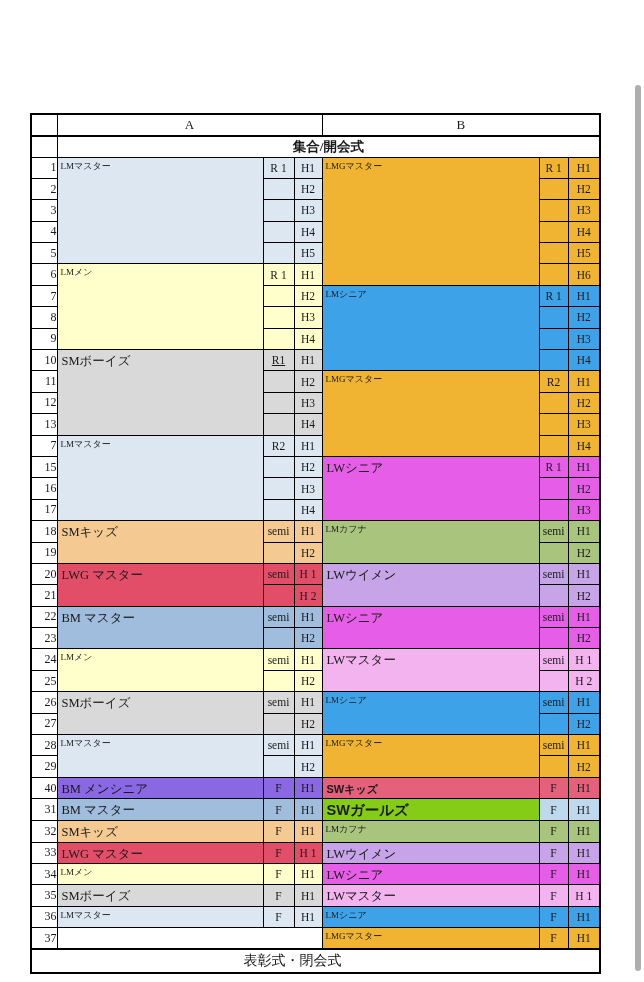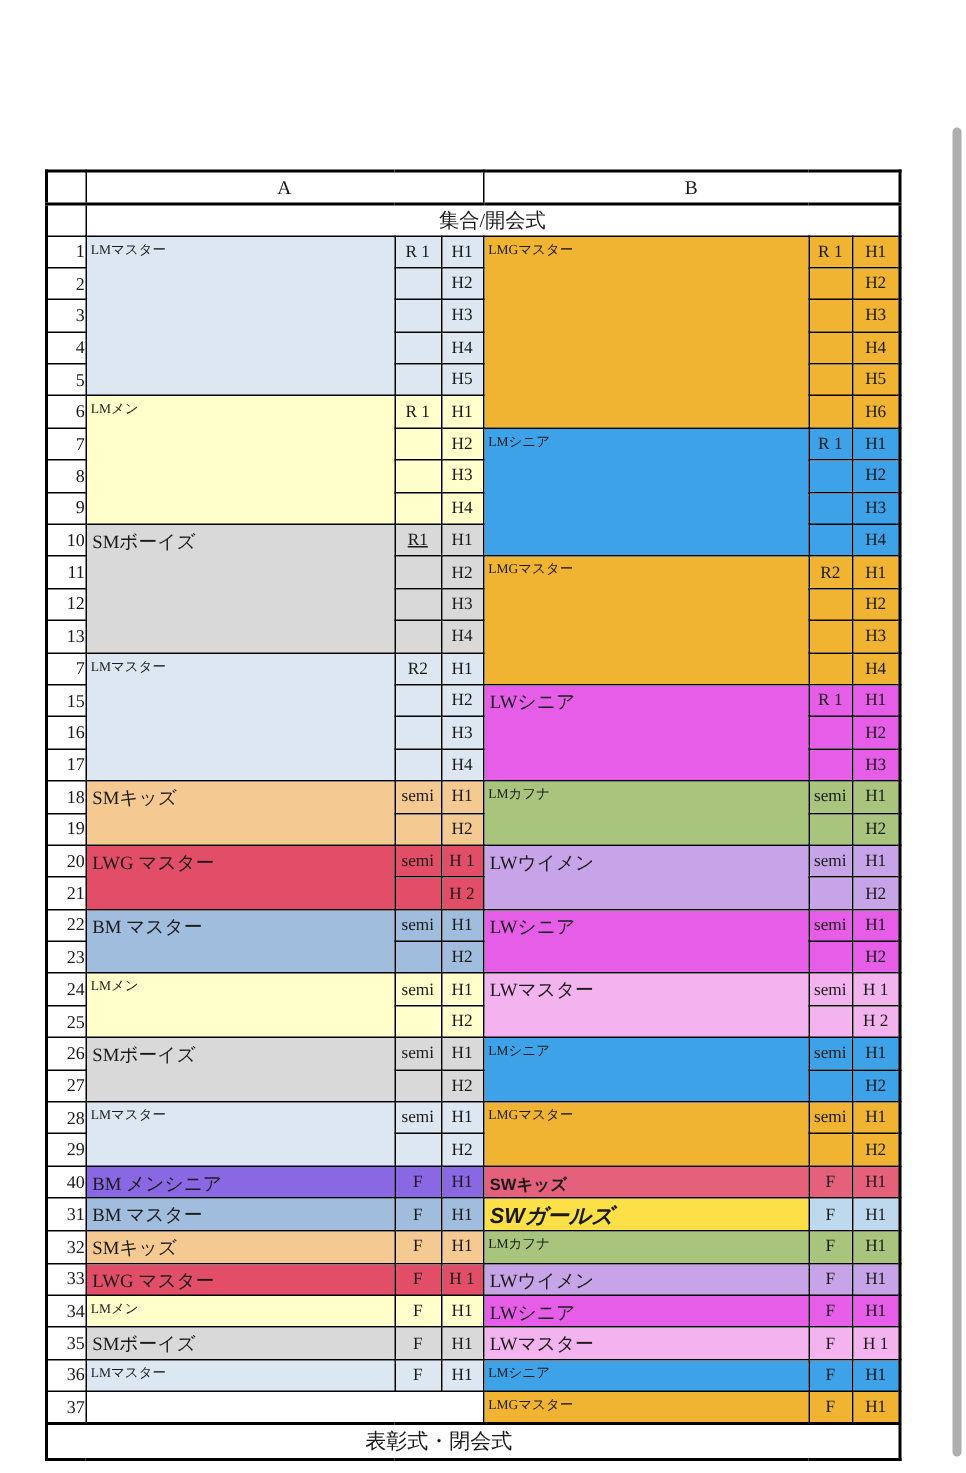--- a/index.html
+++ b/index.html
@@ -7,21 +7,21 @@
         font-family:"Liberation Serif","DejaVu Serif",serif;color:#1a1a1a;}
   .title{position:absolute;top:9px;left:0;width:100%;box-sizing:border-box;padding-left:52px;
          text-align:center;font-family:"Liberation Sans","DejaVu Sans",sans-serif;
          font-weight:bold;font-size:28px;letter-spacing:0.5px;color:#111;}
   table.sched{position:absolute;left:30px;top:113px;border-collapse:collapse;table-layout:fixed;
               border:2px solid #000;width:569px;}
   table.sched td{border:1px solid #000;padding:0;overflow:hidden;white-space:nowrap;box-sizing:border-box;}
   tr.colhead{height:22px;}
   tr.colhead td{font-size:13px;text-align:center;border-bottom:2px solid #000;background:#fff;}
   tr.assembly{height:21px;}
-  tr.assembly td{background:#fff;}
+  tr.assembly td{background:#fff;font-weight:bold;}
   td.cerem-top{font-size:13.5px;text-align:center;padding-right:55px;border-bottom:2px solid #000;}
   tr.closing{height:24px;}
   tr.closing td{font-size:14px;text-align:center;padding-right:46px;border-top:2px solid #000;background:#fff;}
   #data-rows tr{height:21.4px;}
   td.num{font-size:12px;text-align:right;padding-right:4px;background:#fff;}
   td.cat{vertical-align:top;text-align:left;}
   td.cat.small{font-size:9px;padding:2px 0 0 3px;}
   td.cat.large{font-size:12.5px;padding:3px 0 0 4px;}
   td.cat.bold{font-family:"Liberation Sans","DejaVu Sans",sans-serif;font-weight:bold;
               font-size:11px;padding:4px 0 0 4px;}
@@ -292,21 +292,21 @@
           <td class="hcell" style="background: rgb(138, 103, 227);">H1</td>
           <td rowspan="1" class="cat bold bstart" style="background: rgb(228, 96, 123);">SWキッズ</td>
           <td class="rcell" style="background: rgb(228, 96, 123);">F</td>
           <td class="hcell" style="background: rgb(228, 96, 123);">H1</td>
         </tr>
         <tr>
           <td class="num">31</td>
           <td rowspan="1" class="cat large" style="background: rgb(160, 189, 221);">BM マスター</td>
           <td class="rcell" style="background: rgb(160, 189, 221);">F</td>
           <td class="hcell" style="background: rgb(160, 189, 221);">H1</td>
-          <td rowspan="1" class="cat bold_large bstart" style="background: #fde047; font-style: italic;">SWガールズ</td>
+          <td rowspan="1" class="cat bold_large bstart" style="background: #84cc16;">SWガールズ</td>
           <td class="rcell" style="background: rgb(190, 216, 238);">F</td>
           <td class="hcell" style="background: rgb(190, 216, 238);">H1</td>
         </tr>
         <tr>
           <td class="num">32</td>
           <td rowspan="1" class="cat large" style="background: rgb(245, 201, 146);">SMキッズ</td>
           <td class="rcell" style="background: rgb(245, 201, 146);">F</td>
           <td class="hcell" style="background: rgb(245, 201, 146);">H1</td>
           <td rowspan="1" class="cat small bstart" style="background: rgb(169, 196, 125);">LMカフナ</td>
           <td class="rcell" style="background: rgb(169, 196, 125);">F</td>

